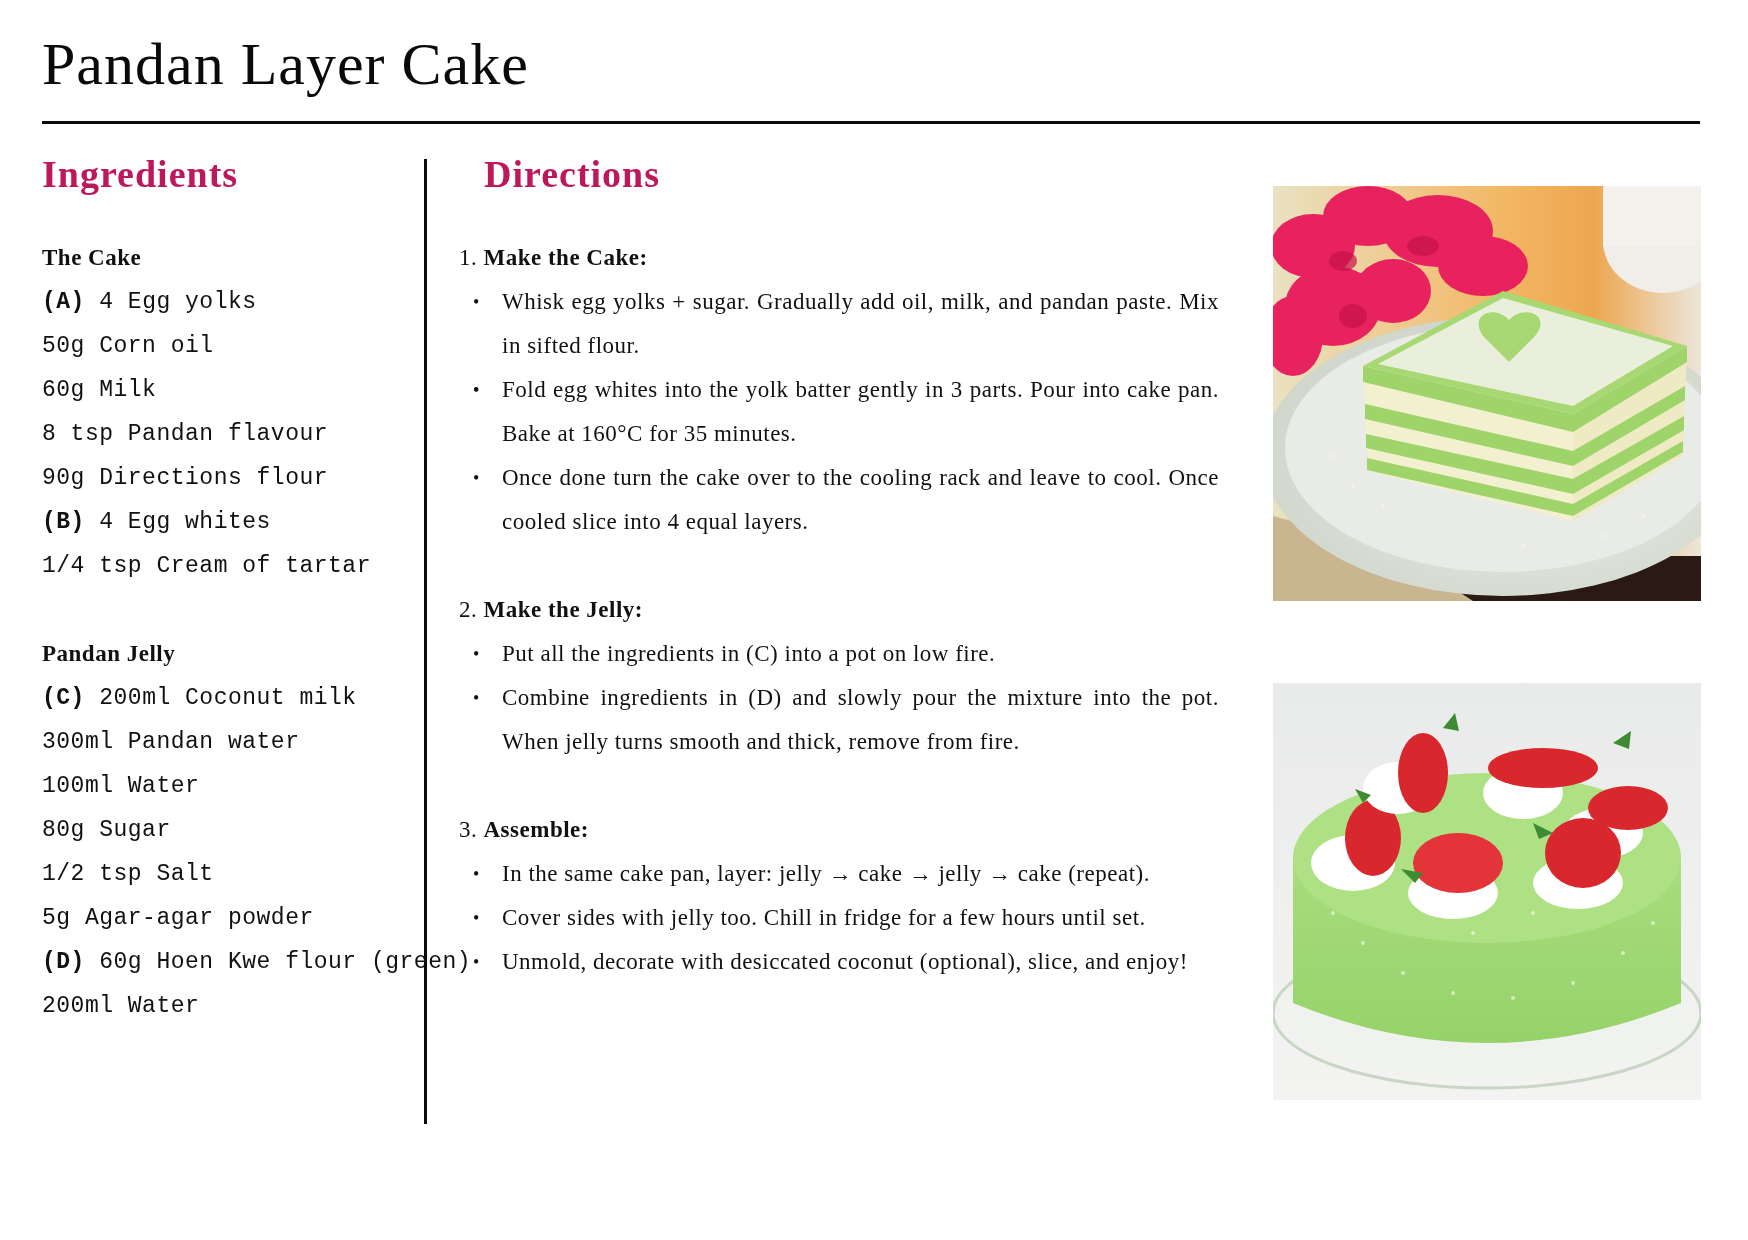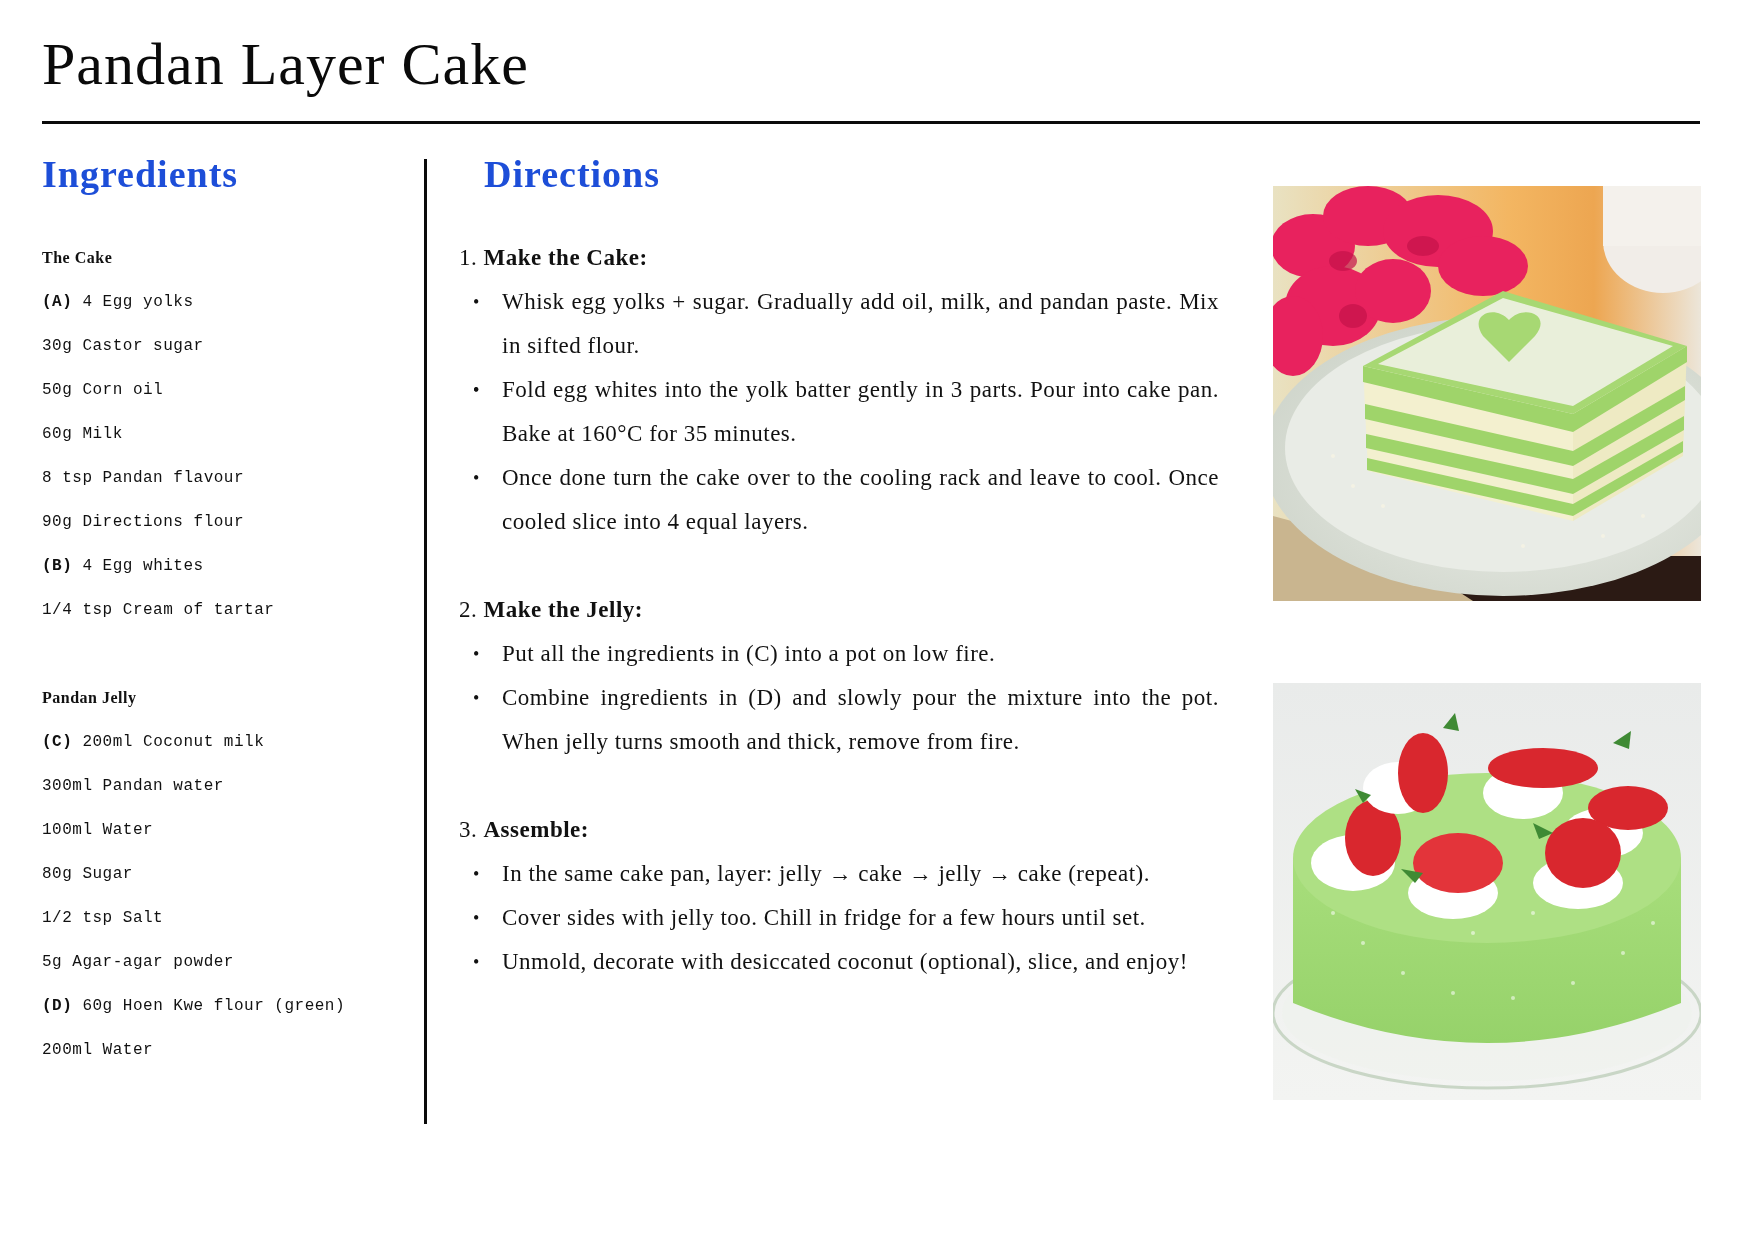--- a/index.html
+++ b/index.html
@@ -14,28 +14,28 @@
   .rule {
     position: absolute; left: 42px; top: 121px; width: 1658px; height: 3px;
     background: #0a0a0a;
   }
   .vdivider {
     position: absolute; left: 424px; top: 159px; width: 3px; height: 965px;
     background: #0a0a0a;
   }
   .heading {
     position: absolute; top: 152px; margin: 0;
-    font-size: 38px; font-weight: bold; letter-spacing: 1px; color: #1d4ed8; text-align: right;
+    font-size: 38px; font-weight: bold; letter-spacing: 1px; color: #be185d; text-align: right;
   }
   .heading.ing { left: 42px; }
   .heading.dir { left: 484px; }
 
   .ingredients {
     position: absolute; left: 42px; top: 236px; width: 375px;
-    font-size: 16px; line-height: 44px; letter-spacing: 0.5px;
+    font-size: 23px; line-height: 44px; letter-spacing: 0.5px;
   }
   .ing-group { margin: 0 0 44px 0; }
   .ing-group-title { font-weight: bold; }
   .ing-line { white-space: nowrap; font-family: Liberation Mono, monospace; }
   .ing-tag { font-weight: bold; }
 
   .directions {
     position: absolute; left: 459px; top: 236px; width: 768px;
     font-size: 23px; line-height: 44px; letter-spacing: 0.5px;
   }
@@ -64,21 +64,20 @@
 <div class="rule"></div>
 <div class="vdivider"></div>
 
 <h2 class="heading ing">Ingredients</h2>
 <h2 class="heading dir">Directions</h2>
 
 <div class="ingredients">
   <div class="ing-group">
     <div class="ing-group-title">The Cake</div>
     <div class="ing-line"><span class="ing-tag">(A)</span><span> 4 Egg yolks</span></div>
-    <div class="ing-line">30g Castor sugar</div>
     <div class="ing-line">50g Corn oil</div>
     <div class="ing-line">60g Milk</div>
     <div class="ing-line">8 tsp Pandan flavour</div>
     <div class="ing-line">90g Directions flour</div>
     <div class="ing-line"><span class="ing-tag">(B)</span><span> 4 Egg whites</span></div>
     <div class="ing-line">1/4 tsp Cream of tartar</div>
   </div>
   <div class="ing-group">
     <div class="ing-group-title">Pandan Jelly</div>
     <div class="ing-line"><span class="ing-tag">(C)</span><span> 200ml Coconut milk</span></div>

